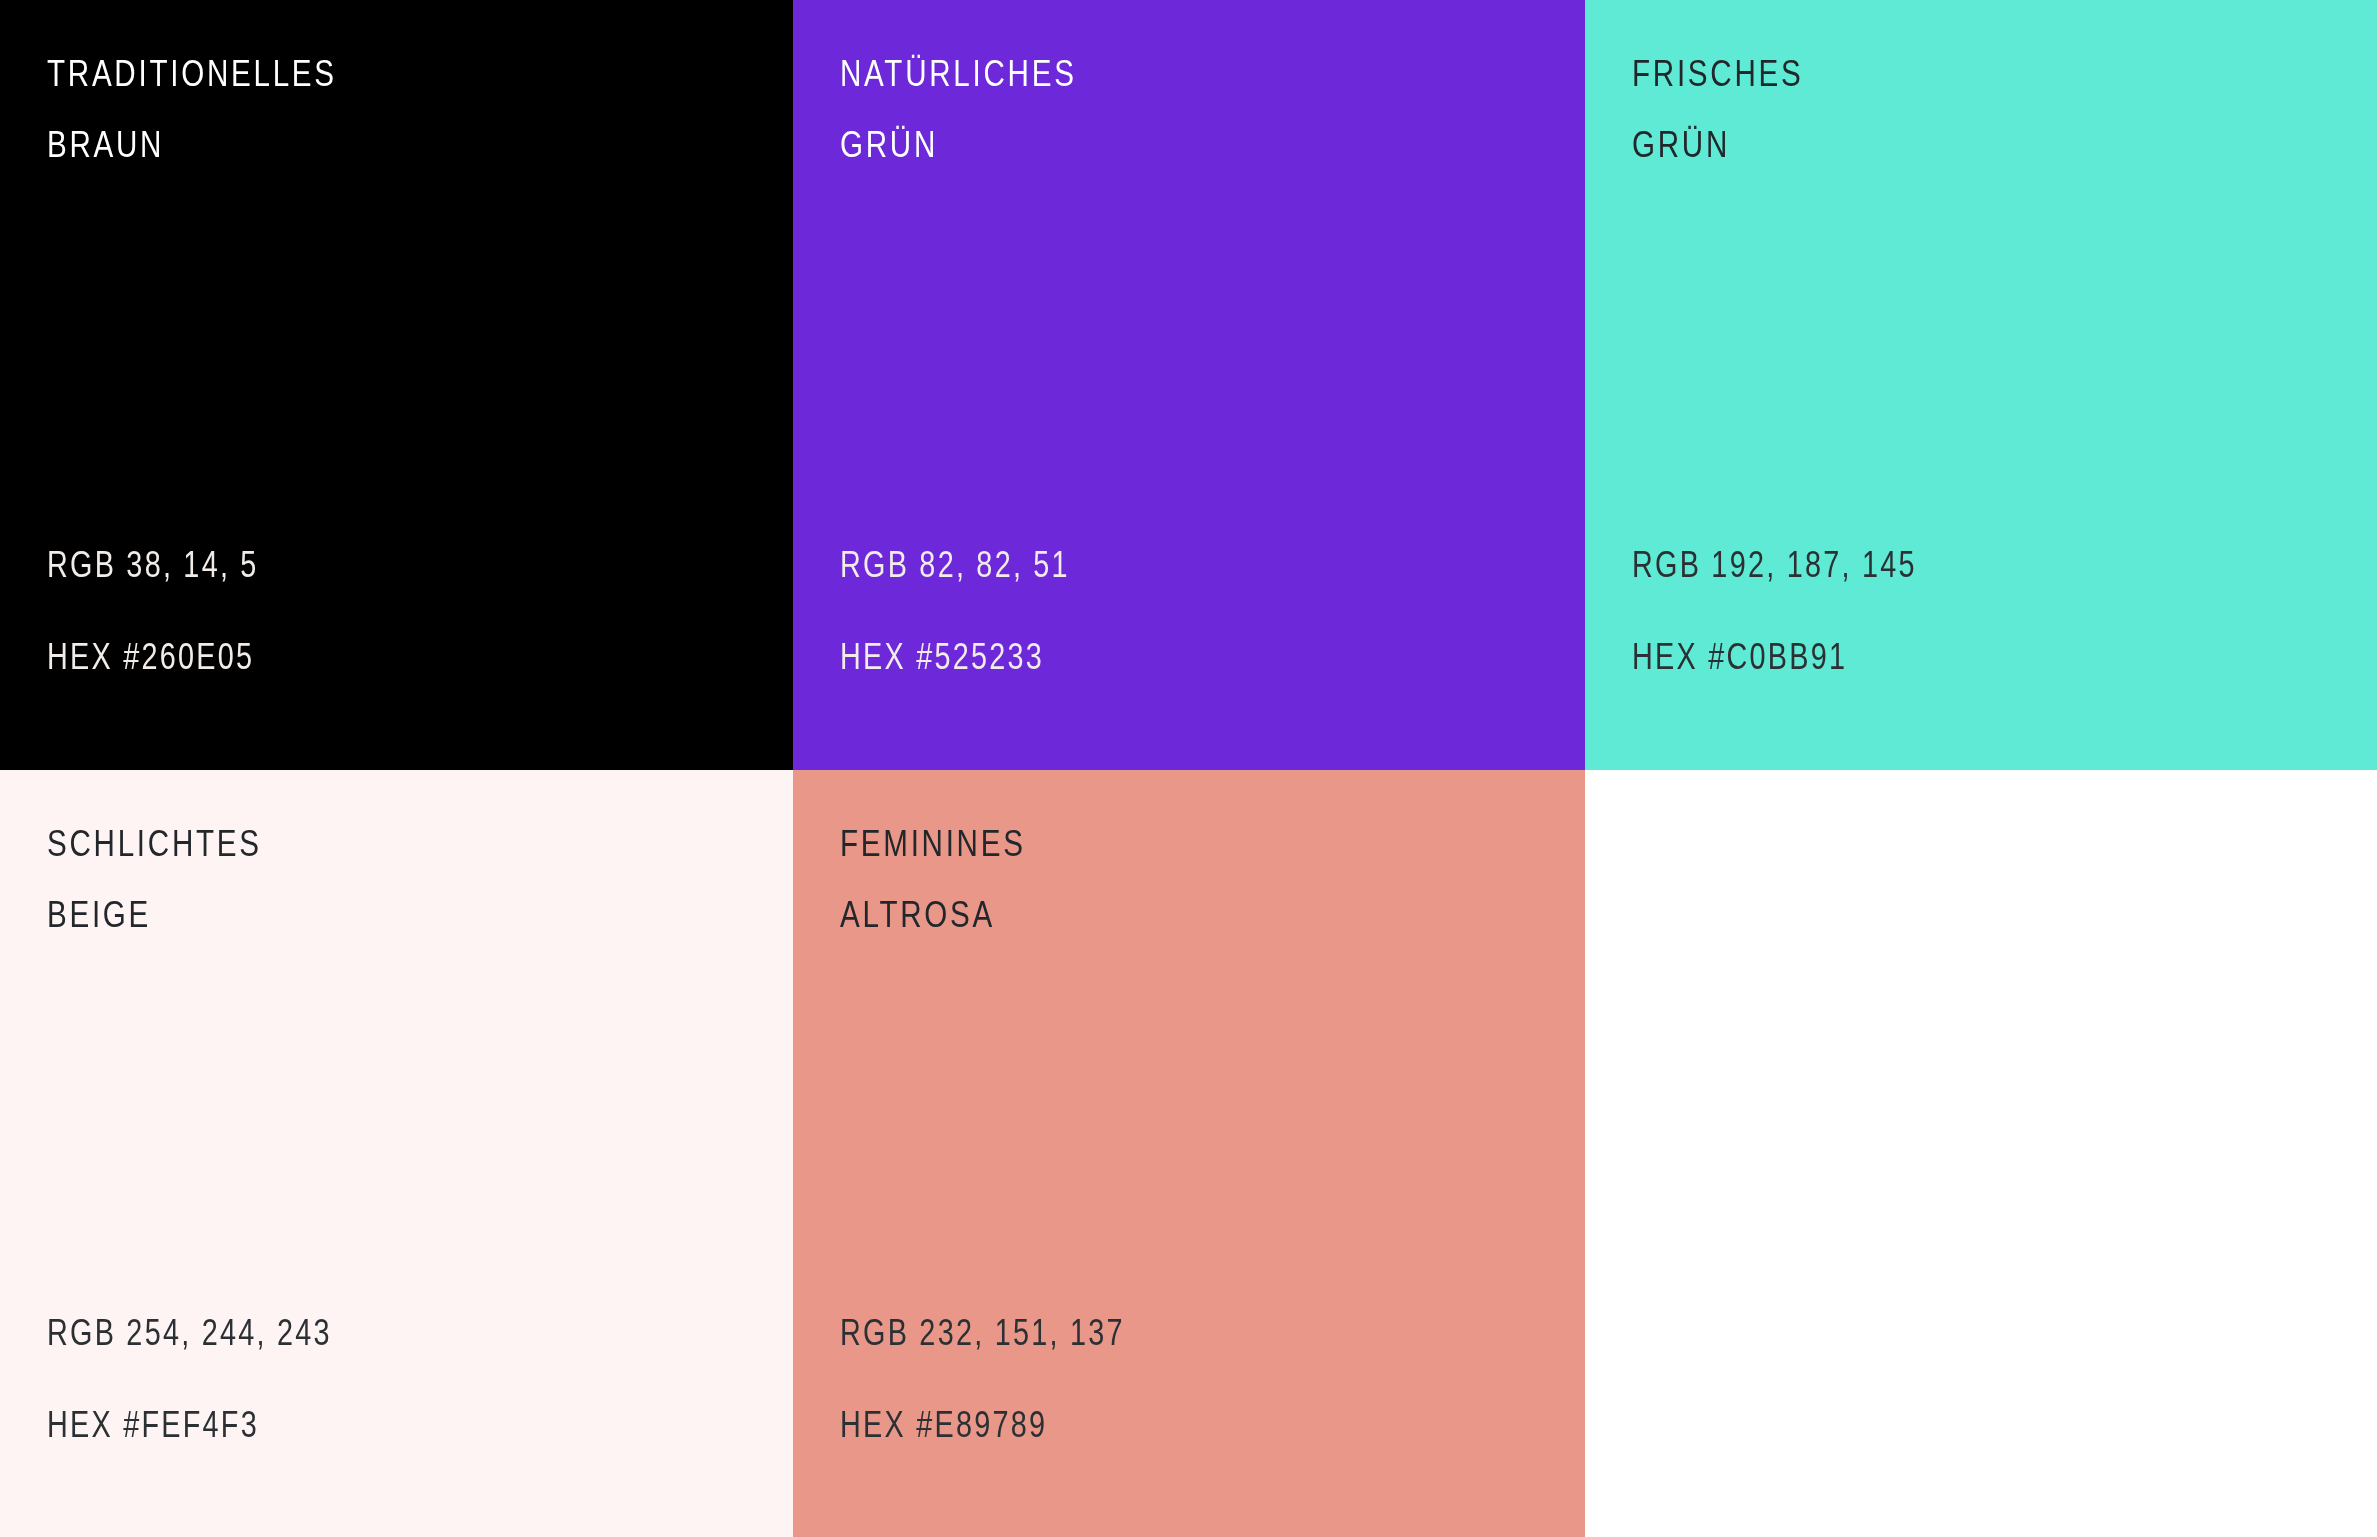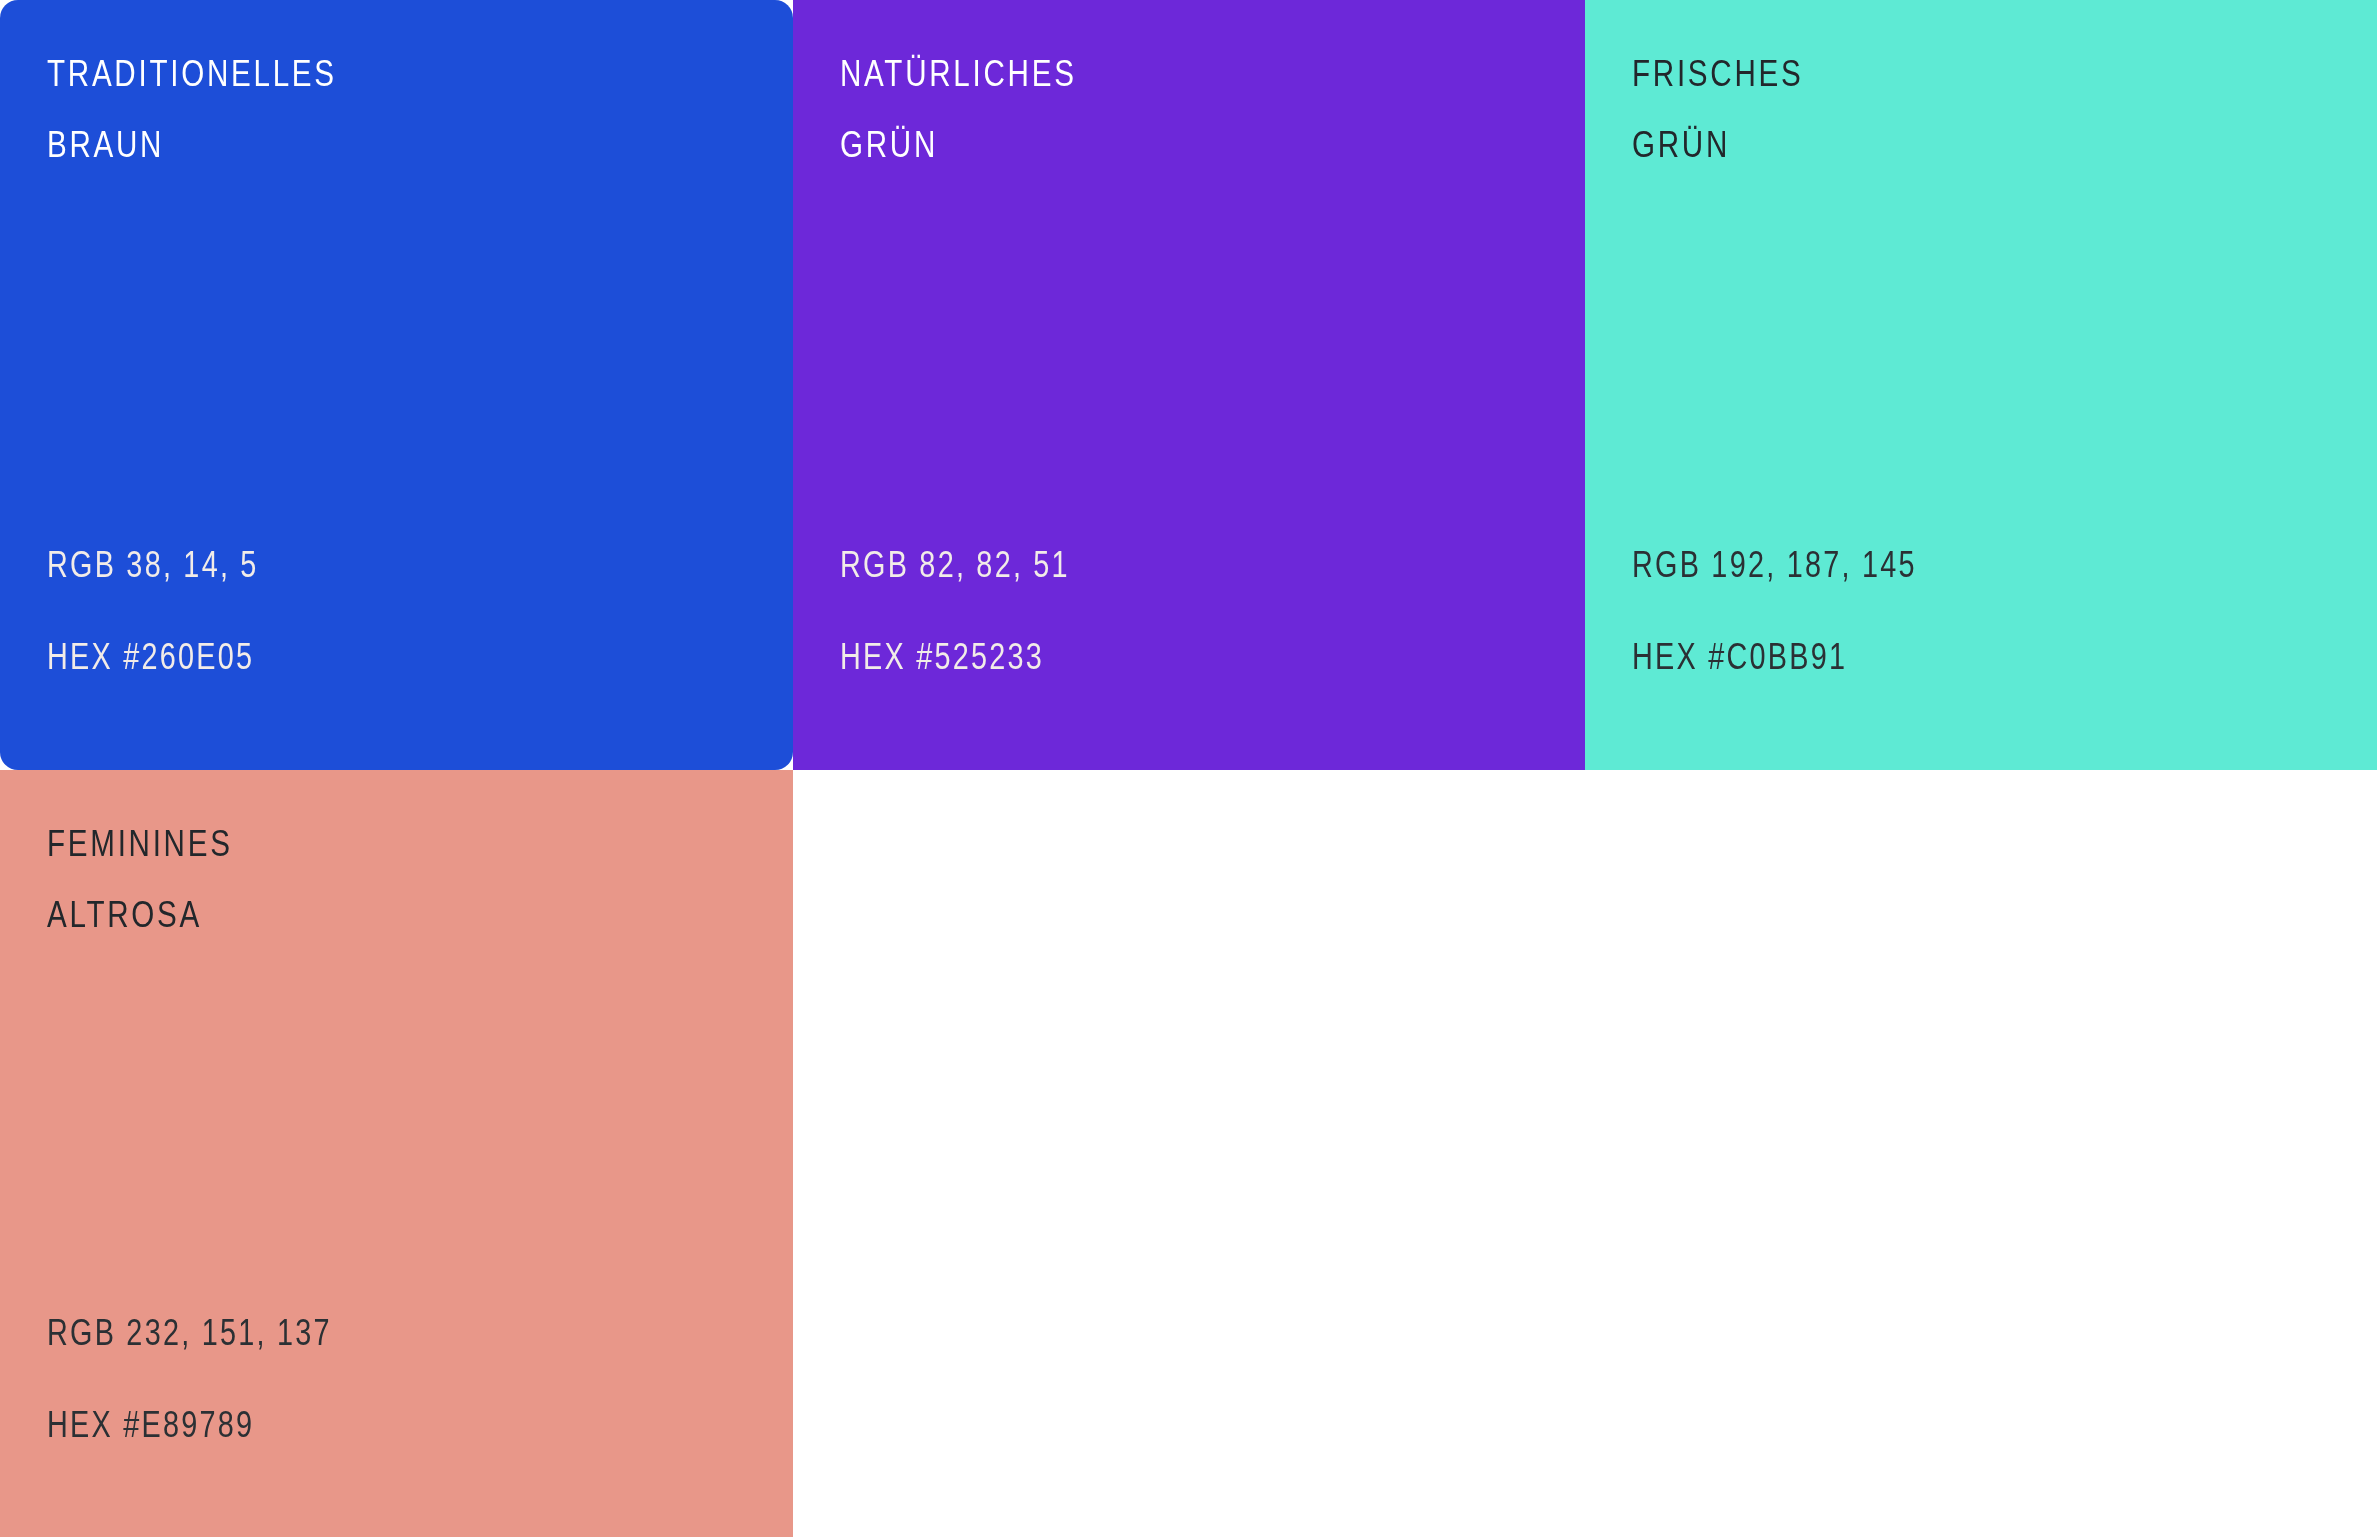--- a/index.html
+++ b/index.html
@@ -79,21 +79,21 @@
   }
   .ink-dark .swatch-values {
     color: #2b3034;
   }
 </style>
 </head>
 <body>
 
 <div class="palette-grid">
 
-  <div class="swatch ink-light" style="background: #1d4ed8; border-radius: 18px;">
+  <div class="swatch ink-light" style="background: #000000;">
     <div class="swatch-title">
       <span class="title-line">TRADITIONELLES</span>
       <span class="title-line">BRAUN</span>
     </div>
     <div class="swatch-values">
       <span class="value-line">RGB 38, 14, 5</span>
       <span class="value-line">HEX #260E05</span>
     </div>
   </div>
 
@@ -113,20 +113,30 @@
     <div class="swatch-title">
       <span class="title-line">FRISCHES</span>
       <span class="title-line">GRÜN</span>
     </div>
     <div class="swatch-values">
       <span class="value-line">RGB 192, 187, 145</span>
       <span class="value-line">HEX #C0BB91</span>
     </div>
   </div>
 
+  <div class="swatch ink-dark" style="background: rgb(254, 244, 243);">
+    <div class="swatch-title">
+      <span class="title-line">SCHLICHTES</span>
+      <span class="title-line">BEIGE</span>
+    </div>
+    <div class="swatch-values">
+      <span class="value-line">RGB 254, 244, 243</span>
+      <span class="value-line">HEX #FEF4F3</span>
+    </div>
+  </div>
 
   <div class="swatch ink-dark" style="background: rgb(232, 151, 137);">
     <div class="swatch-title">
       <span class="title-line">FEMININES</span>
       <span class="title-line">ALTROSA</span>
     </div>
     <div class="swatch-values">
       <span class="value-line">RGB 232, 151, 137</span>
       <span class="value-line">HEX #E89789</span>
     </div>

